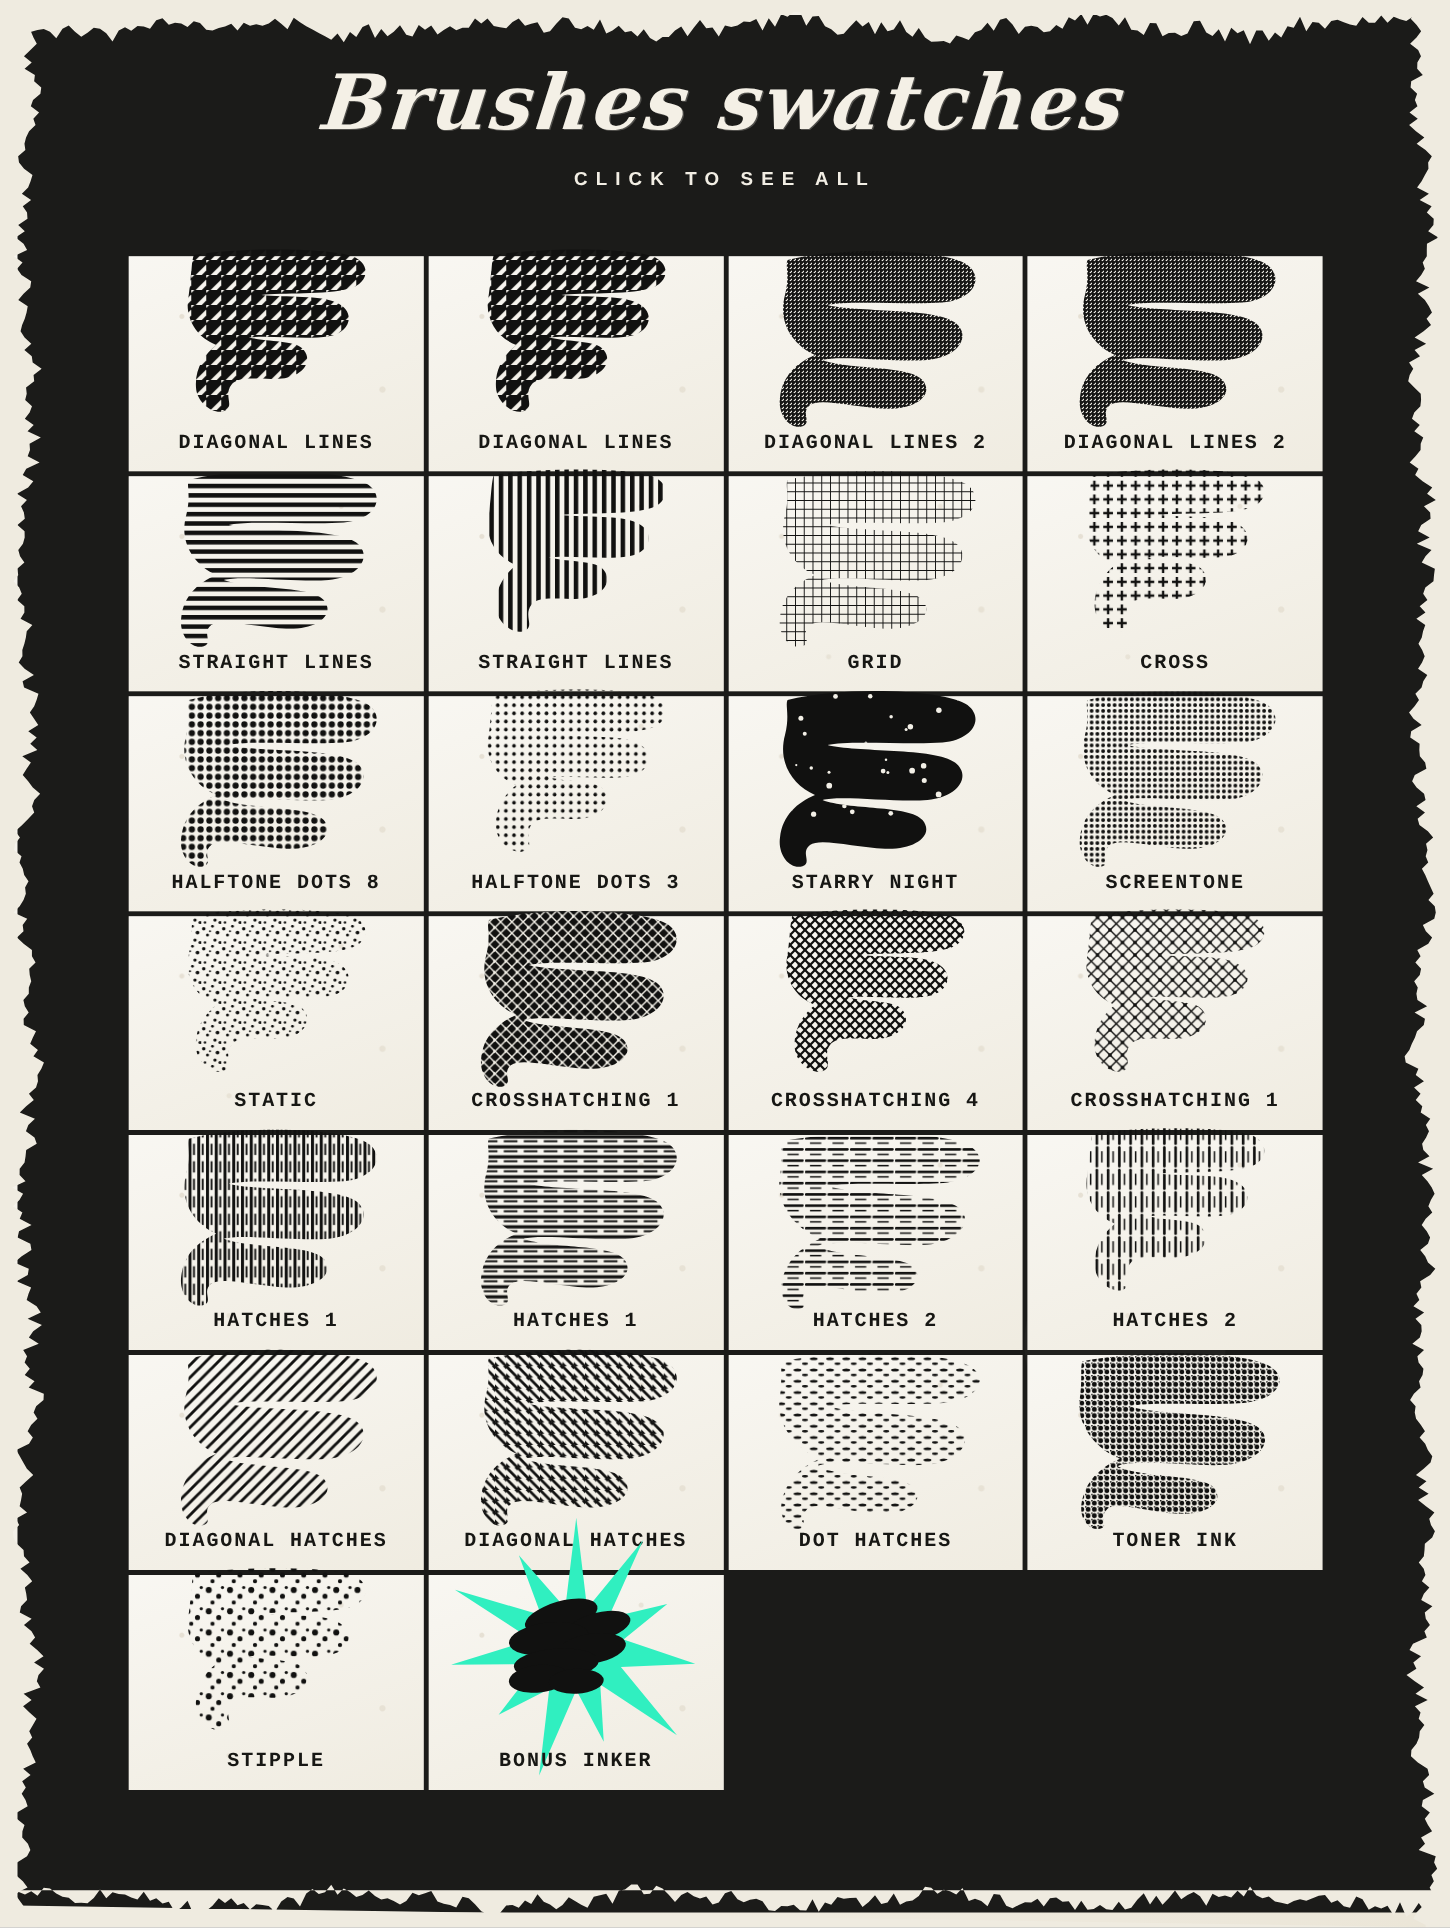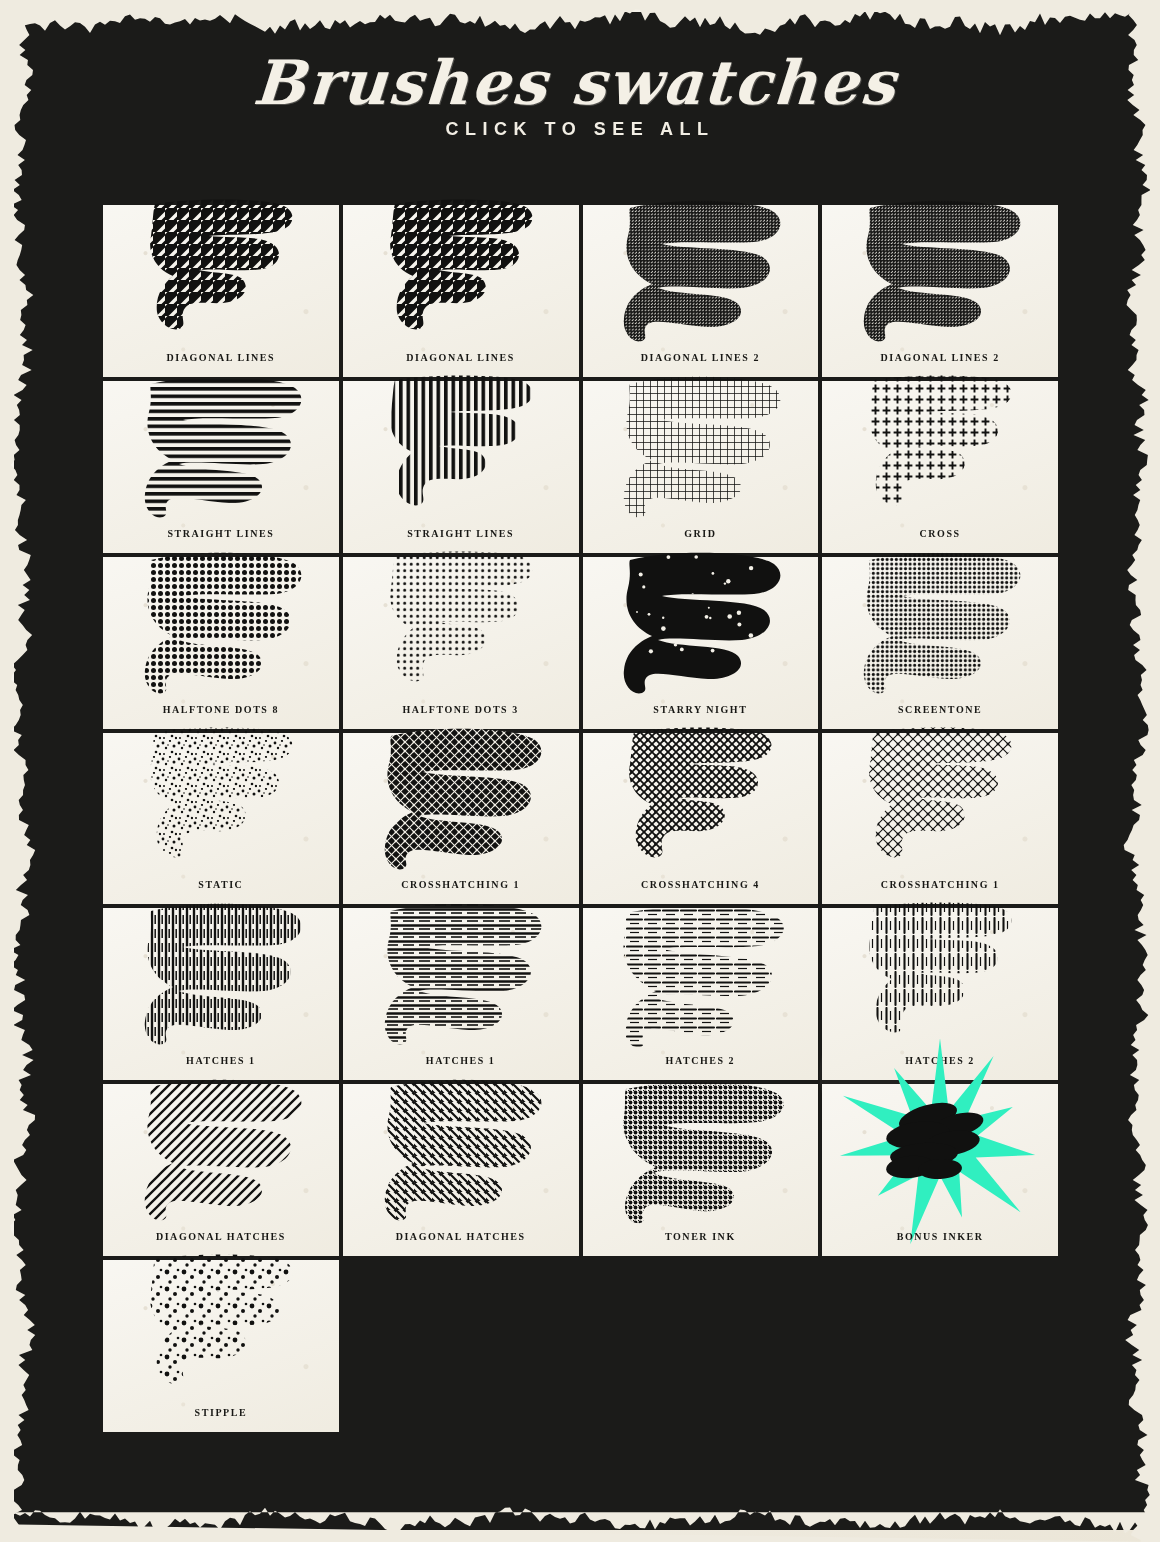--- a/index.html
+++ b/index.html
@@ -81,24 +81,24 @@
     font-weight: 700;
     font-size: 61px;
     line-height: 1;
     letter-spacing: 2px;
     color: #f4f0e6;
     margin: 0;
     transform: skewX(-7deg);
     text-shadow: 1px 1px 0 rgba(244,240,230,.25);
   }
   #subtitle {
-    margin: 6px 0 0 0;
+    margin: 22px 0 0 0;
     font-family: "Liberation Sans", sans-serif;
     font-weight: 700;
-    font-size: 18px;
+    font-size: 15px;
     letter-spacing: 6.5px;
     color: #f2eee4;
   }
 
   
   #grid {
     position: absolute;
     left: 103px;
     top: 205px;
     width: 955px;
@@ -142,23 +142,23 @@
     justify-content: center;
   }
   .art svg { display: block; overflow: visible; }
   .label {
     position: absolute;
     bottom: 14px;
     left: 0;
     right: 0;
     z-index: 3;
     text-align: center;
-    font-family: Liberation Serif, serif;
+    font-family: Liberation Mono, monospace;
     font-weight: 700;
-    font-size: 10px;
+    font-size: 16px;
     letter-spacing: 1.55px;
     color: #171714;
     white-space: nowrap;
   }
   .cell.bonus .art { overflow: visible; }
   .cell.bonus { overflow: visible; z-index: 6; }
 </style>
 </head>
 <body>
 
@@ -575,62 +575,78 @@
       <path d="M22,12 C70,0 150,4 166,16 C180,27 170,44 146,46 C120,48 70,44 54,48 C76,54 140,50 156,62 C170,73 158,90 134,92 C108,94 64,88 50,92 C70,100 120,96 130,108 C140,120 124,132 100,131 C76,130 48,122 40,128 C32,134 42,142 34,145 C24,148 14,136 16,122 C18,104 30,94 44,88 C26,80 14,62 20,40 C24,24 20,16 22,12 Z" fill="url(#pat23)"></path>
     </g>
   </svg>
         </div>
         <div class="label">DIAGONAL HATCHES</div>
       </div>
       <div class="cell">
         <div class="art">
           <svg width="200" height="160" viewBox="0 0 200 160">
     <defs>
+              <pattern id="pat24" width="13" height="9" patternUnits="userSpaceOnUse">
+                <ellipse cx="4" cy="3" rx="3.1" ry="1.15" fill="#111110"></ellipse>
+                <ellipse cx="10" cy="7" rx="2.4" ry="1.0" fill="#111110"></ellipse>
+              </pattern>
+            </defs>
+    <g transform="translate(8,6)">
+      <path d="M18,14 C70,4 148,6 168,18 C184,28 174,44 150,47 C124,50 72,46 56,50 C78,58 146,54 160,68 C172,80 156,96 130,97 C104,98 58,92 46,98 C66,108 116,104 124,116 C132,128 114,138 92,136 C70,134 44,126 38,132 C30,140 40,146 32,148 C22,150 14,138 18,124 C22,108 34,98 48,92 C28,84 12,64 16,42 C18,28 16,18 18,14 Z" fill="url(#pat24)"></path>
+    </g>
+  </svg>
+        </div>
+        <div class="label">DOT HATCHES</div>
+      </div>
+      <div class="cell">
+        <div class="art">
+          <svg width="200" height="160" viewBox="0 0 200 160">
+    <defs>
               <pattern id="pat25" width="5" height="5" patternUnits="userSpaceOnUse">
                 <circle cx="2.5" cy="2.5" r="1.9" fill="#111110"></circle>
                 <circle cx="0" cy="0" r="1.3" fill="#111110"></circle>
               </pattern>
             </defs>
     <g transform="translate(8,6)">
       <path d="M18,14 C70,4 148,6 168,18 C184,28 174,44 150,47 C124,50 72,46 56,50 C78,58 146,54 160,68 C172,80 156,96 130,97 C104,98 58,92 46,98 C66,108 116,104 124,116 C132,128 114,138 92,136 C70,134 44,126 38,132 C30,140 40,146 32,148 C22,150 14,138 18,124 C22,108 34,98 48,92 C28,84 12,64 16,42 C18,28 16,18 18,14 Z" fill="url(#pat25)"></path>
     </g>
   </svg>
         </div>
         <div class="label">TONER INK</div>
+      </div>
+      <div class="cell">
+        <div class="art">
+          <svg width="200" height="160" viewBox="0 0 200 160">
+    <defs>
+              <pattern id="pat26" width="17" height="17" patternUnits="userSpaceOnUse">
+                <circle cx="4" cy="4" r="2.4" fill="#111110"></circle>
+                <circle cx="12" cy="9" r="2.0" fill="#111110"></circle>
+                <circle cx="7" cy="14" r="1.7" fill="#111110"></circle>
+                <circle cx="15" cy="2" r="1.3" fill="#111110"></circle>
+              </pattern>
+            </defs>
+    <g transform="translate(8,6)">
+      <path d="M26,8 C60,2 128,2 150,8 C168,13 168,30 150,35 C132,40 96,38 80,40 C100,42 128,40 140,46 C156,53 152,70 134,73 C116,76 86,72 70,74 C88,78 108,76 114,84 C122,94 112,106 94,107 C78,108 62,104 56,112 C50,120 58,128 52,132 C44,137 30,128 28,116 C26,100 34,88 44,80 C28,74 18,58 22,40 C24,26 24,14 26,8 Z" fill="url(#pat26)"></path>
+    </g>
+  </svg>
+        </div>
+        <div class="label">STIPPLE</div>
       </div>
       <div class="cell bonus">
         <div class="art">
           <svg width="200" height="160" viewBox="0 0 200 160">
       <path d="M100.0,-30.8 L108.7,41.8 L153.6,-13.1 L125.6,49.4 L172.8,38.1 L137.8,66.5 L195.2,86.0 L135.7,88.6 L180.6,143.2 L119.2,102.5 L122.0,148.4 L100.0,106.9 L70.3,175.3 L78.4,106.2 L37.9,126.8 L69.2,86.3 L-0.2,86.7 L64.5,66.8 L2.9,26.8 L71.8,47.0 L54.1,-0.9 L91.2,41.4 Z" fill="#30efc0"></path>
       <g fill="#111110">
         <ellipse cx="88" cy="48" rx="30" ry="12" transform="rotate(-16 88 48)"></ellipse>
         <ellipse cx="118" cy="56" rx="26" ry="11" transform="rotate(-14 118 56)"></ellipse>
         <ellipse cx="78" cy="66" rx="32" ry="13" transform="rotate(-7 78 66)"></ellipse>
         <ellipse cx="112" cy="74" rx="28" ry="12" transform="rotate(-9 112 74)"></ellipse>
         <ellipse cx="84" cy="86" rx="34" ry="12" transform="rotate(-4 84 86)"></ellipse>
         <ellipse cx="70" cy="98" rx="24" ry="11" transform="rotate(-6 70 98)"></ellipse>
         <ellipse cx="100" cy="100" rx="22" ry="10" transform="rotate(-3 100 100)"></ellipse>
       </g>
     </svg>
         </div>
         <div class="label">BONUS INKER</div>
       </div>
-      <div class="cell">
-        <div class="art">
-          <svg width="200" height="160" viewBox="0 0 200 160">
-    <defs>
-              <pattern id="pat26" width="17" height="17" patternUnits="userSpaceOnUse">
-                <circle cx="4" cy="4" r="2.4" fill="#111110"></circle>
-                <circle cx="12" cy="9" r="2.0" fill="#111110"></circle>
-                <circle cx="7" cy="14" r="1.7" fill="#111110"></circle>
-                <circle cx="15" cy="2" r="1.3" fill="#111110"></circle>
-              </pattern>
-            </defs>
-    <g transform="translate(8,6)">
-      <path d="M26,8 C60,2 128,2 150,8 C168,13 168,30 150,35 C132,40 96,38 80,40 C100,42 128,40 140,46 C156,53 152,70 134,73 C116,76 86,72 70,74 C88,78 108,76 114,84 C122,94 112,106 94,107 C78,108 62,104 56,112 C50,120 58,128 52,132 C44,137 30,128 28,116 C26,100 34,88 44,80 C28,74 18,58 22,40 C24,26 24,14 26,8 Z" fill="url(#pat26)"></path>
-    </g>
-  </svg>
-        </div>
-        <div class="label">STIPPLE</div>
-      </div>
     </div>
 
 </div>
 
 </body></html>

